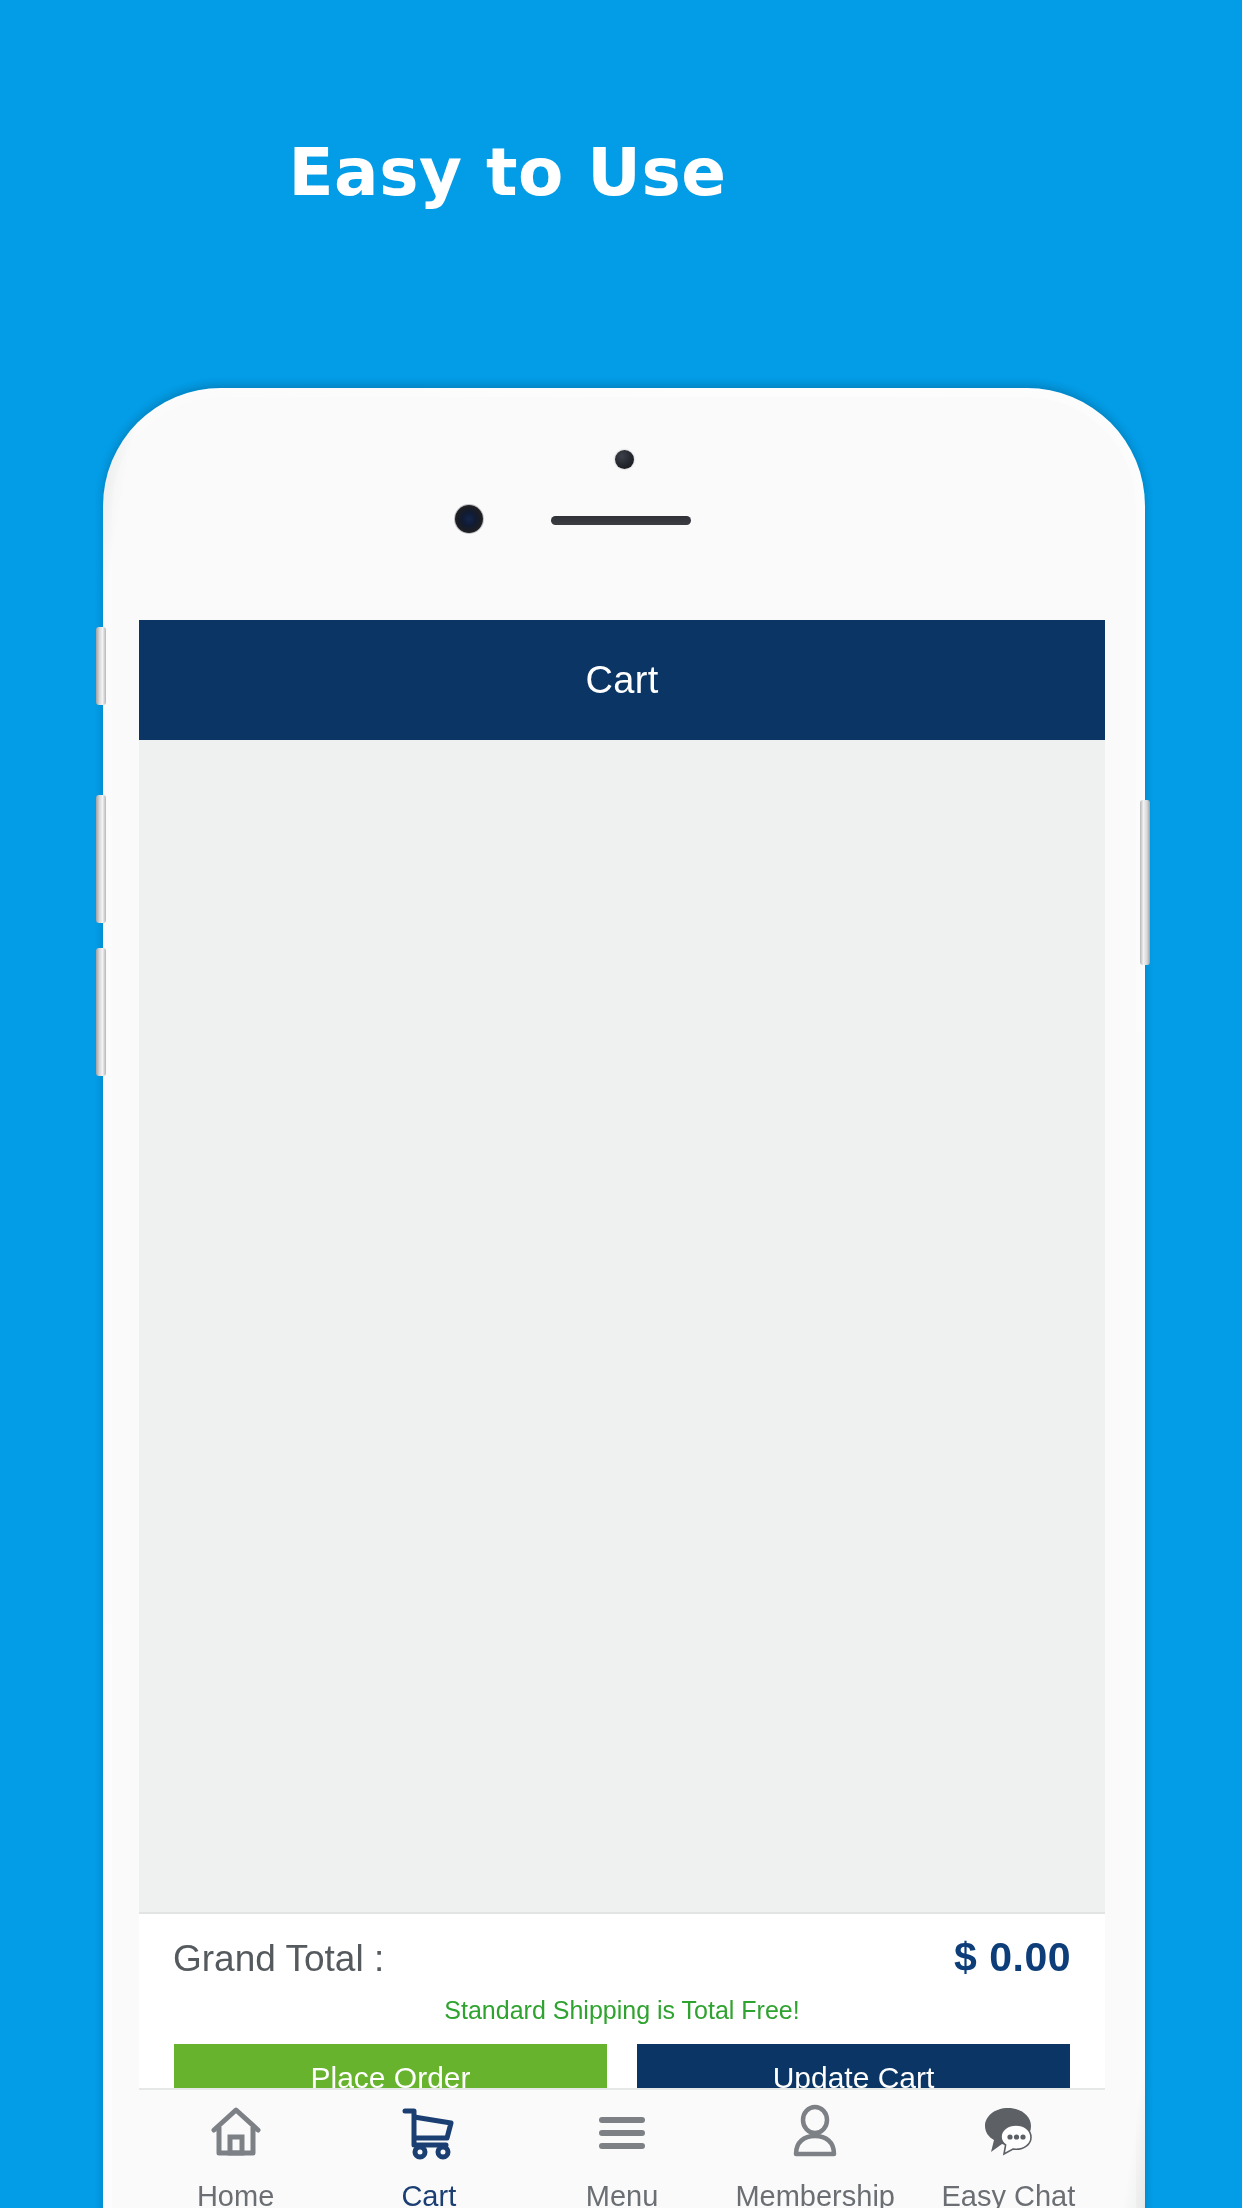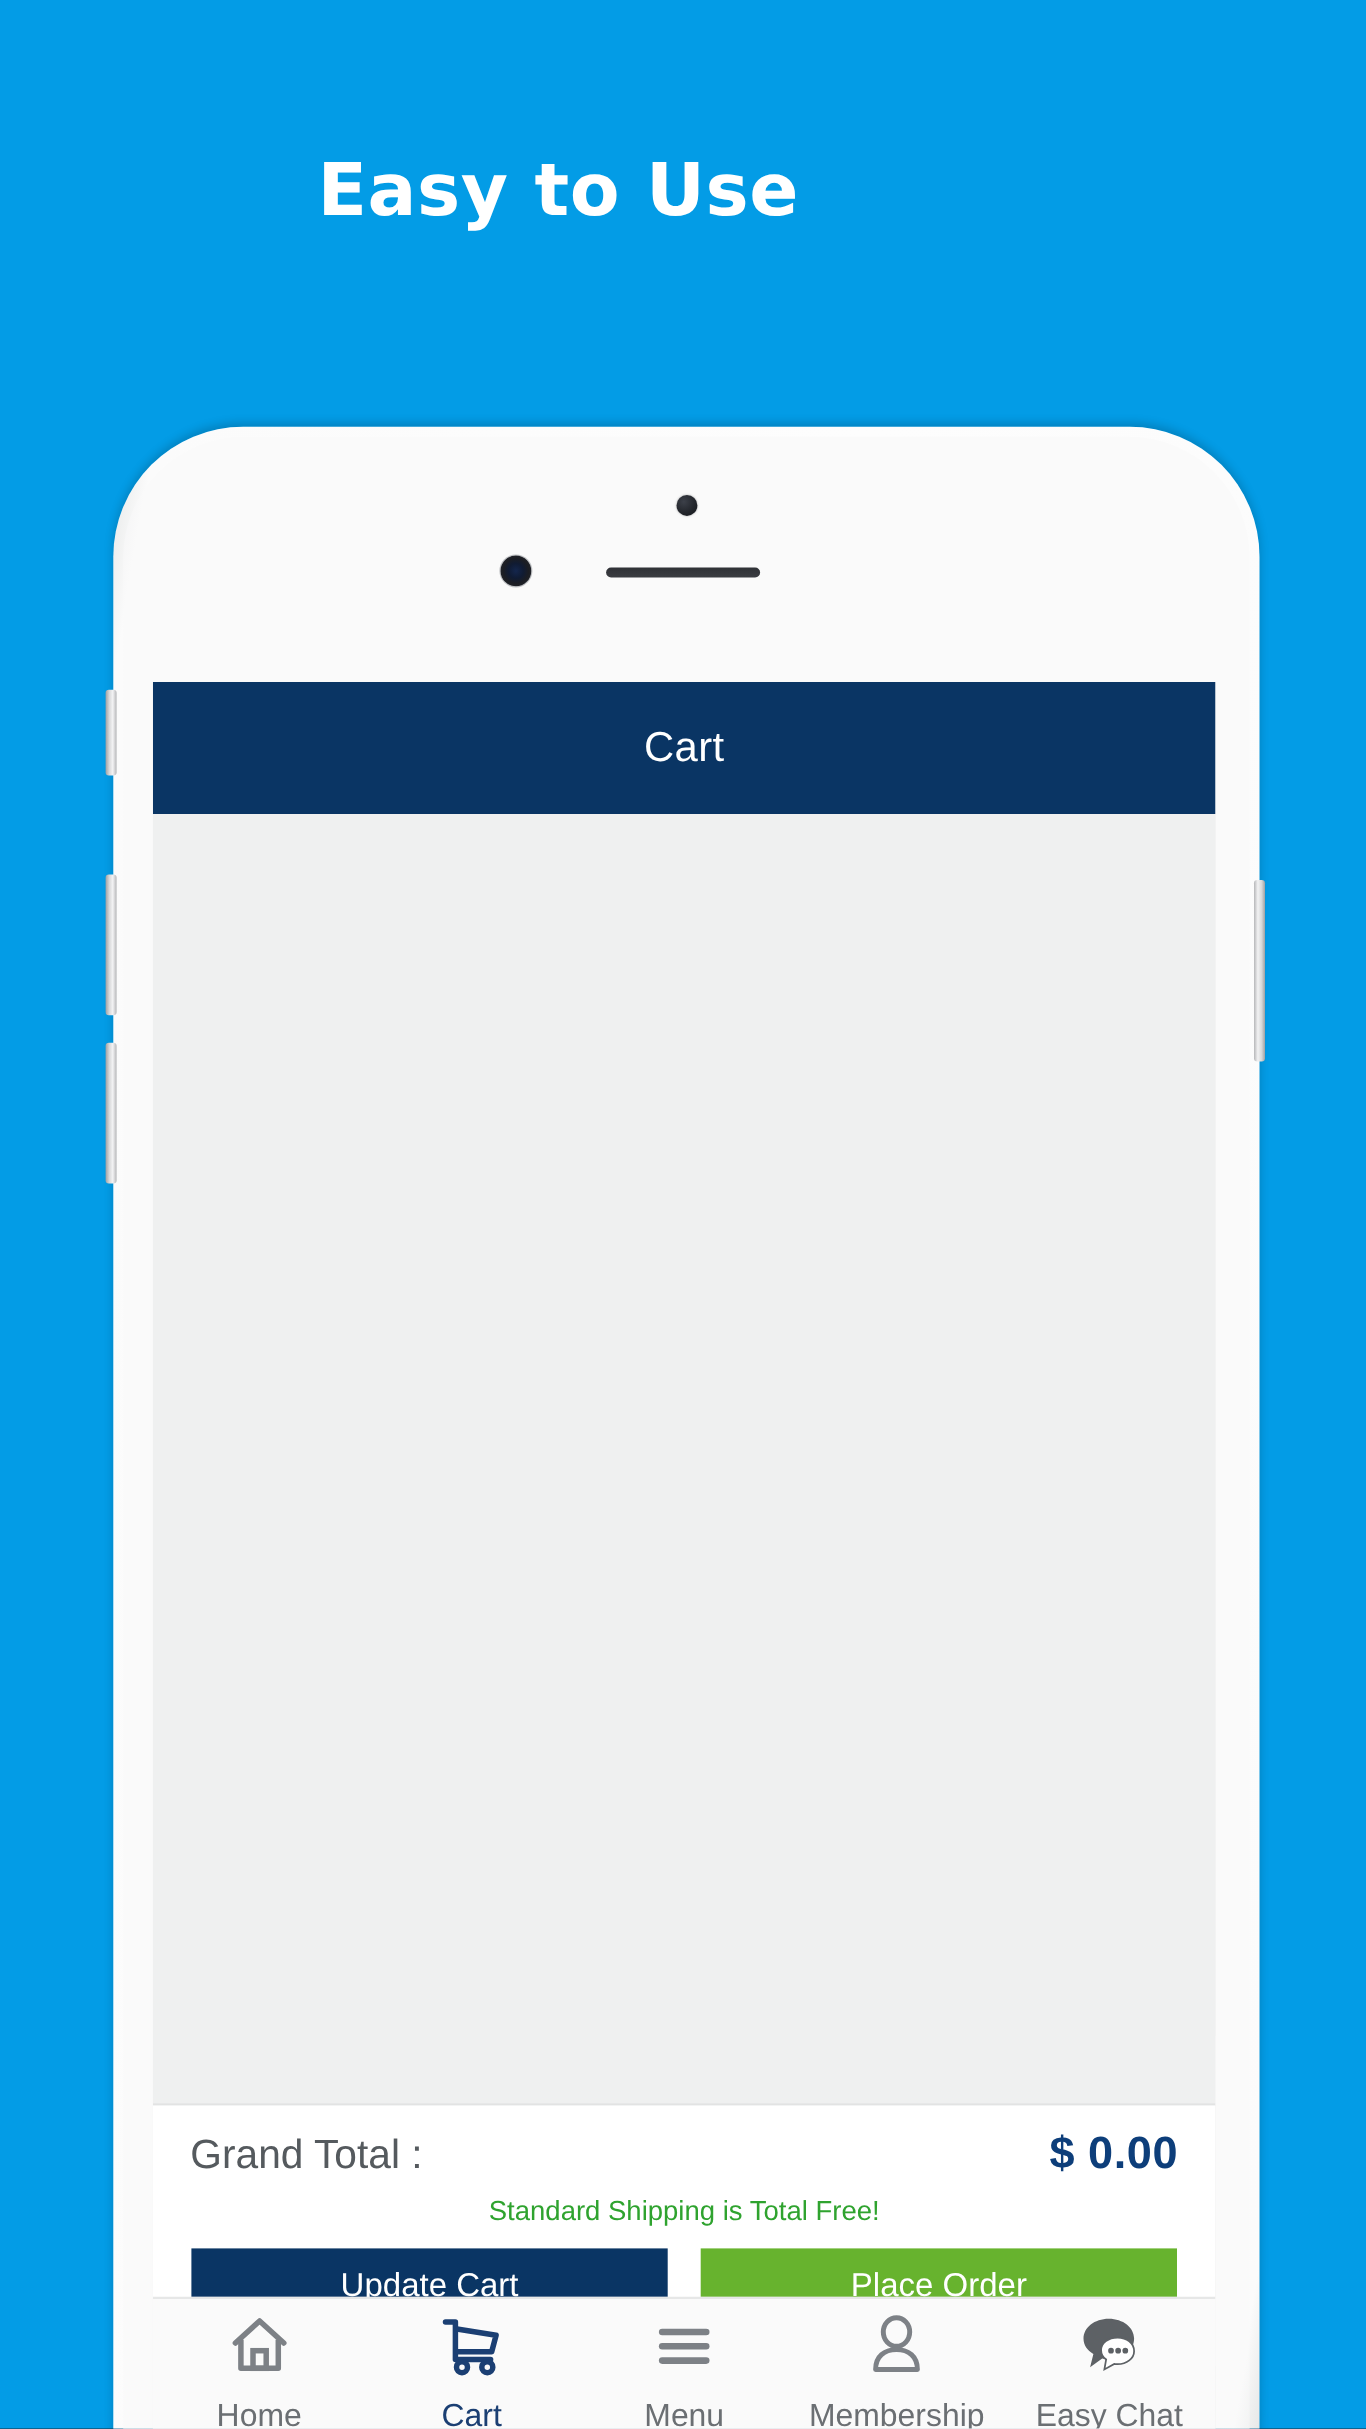--- a/index.html
+++ b/index.html
@@ -262,22 +262,22 @@
 
     <div id="cart-body"></div>
 
     <div id="totals-panel">
       <div id="total-row">
         <span id="total-label">Grand Total :</span>
         <span id="total-value">$ 0.00</span>
       </div>
       <div id="shipping-note">Standard Shipping is Total Free!</div>
       <div id="action-row">
+        <button class="action-btn" id="btn-place-order">Place Order</button>
         <button class="action-btn" id="btn-update-cart">Update Cart</button>
-        <button class="action-btn" id="btn-place-order">Place Order</button>
       </div>
     </div>
 
     <div id="tabbar">
 
       <div class="tab">
         <span class="tab-icon">
           <svg width="56" height="56" viewBox="0 0 56 56">
             <path d="M6 26 L28 6 L50 26" fill="none" stroke="#7d8186" stroke-width="5" stroke-linecap="round" stroke-linejoin="round"></path>
             <path d="M11 23 L11 49 L45 49 L45 23" fill="none" stroke="#7d8186" stroke-width="5" stroke-linejoin="round"></path>

